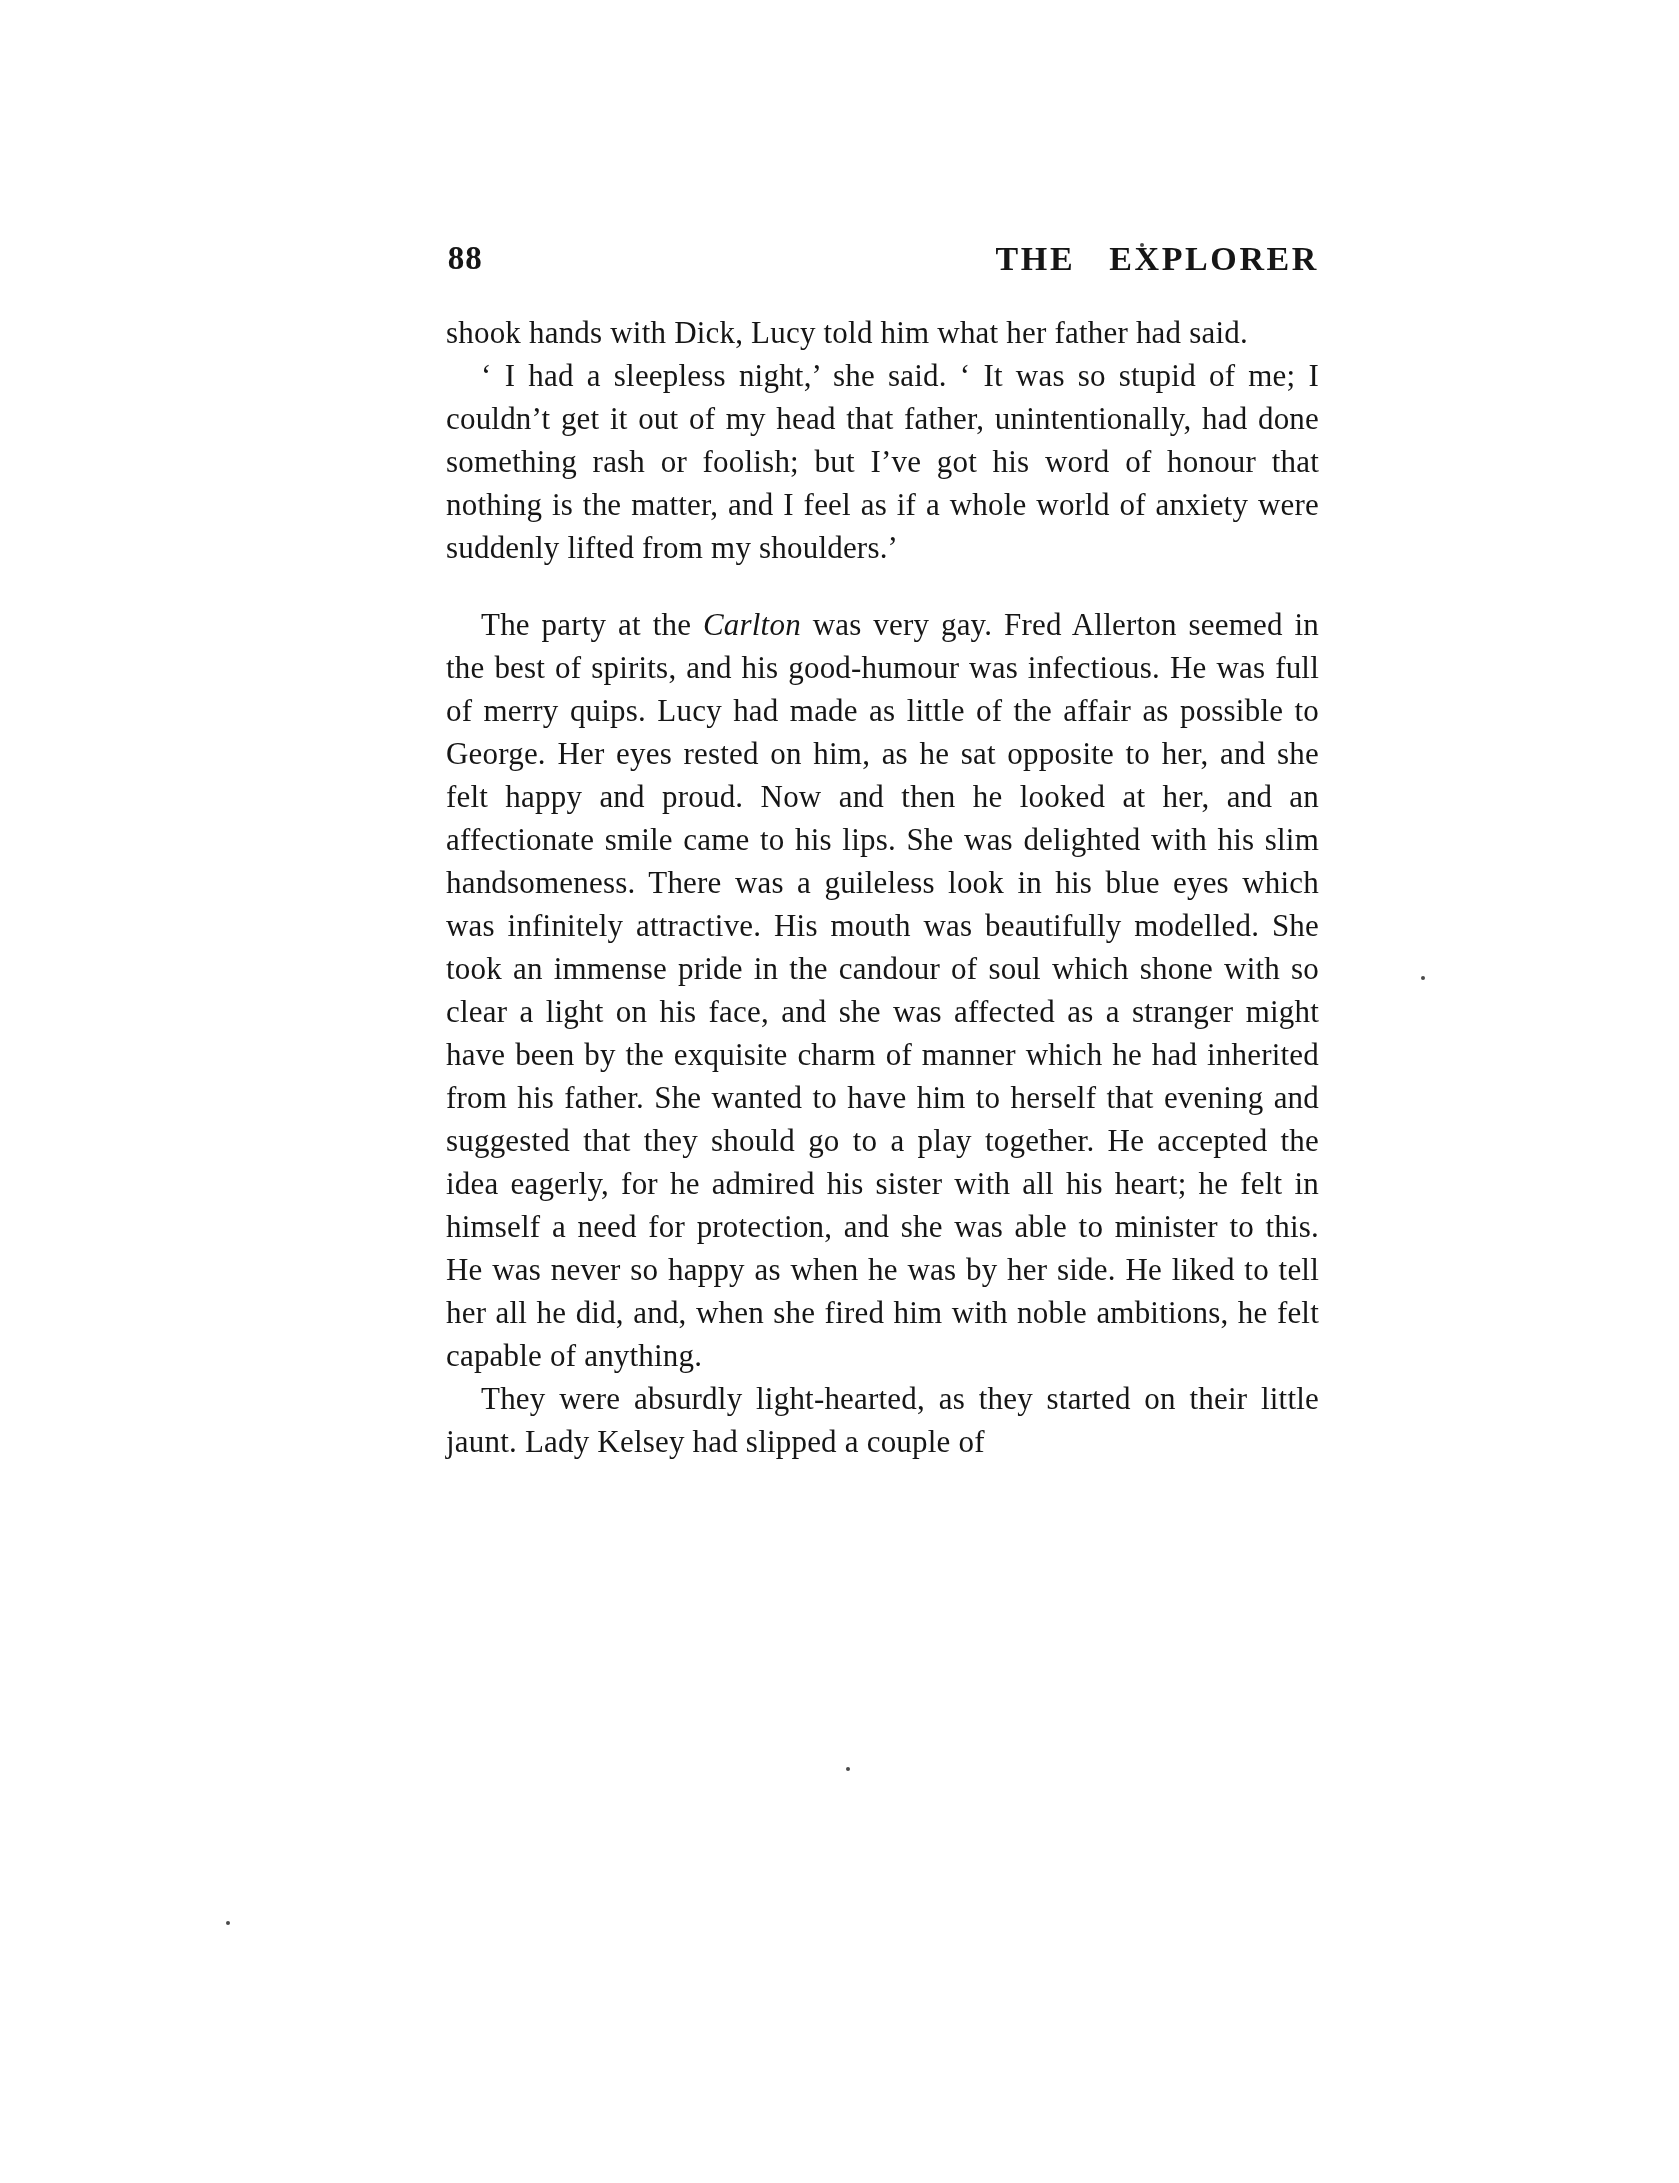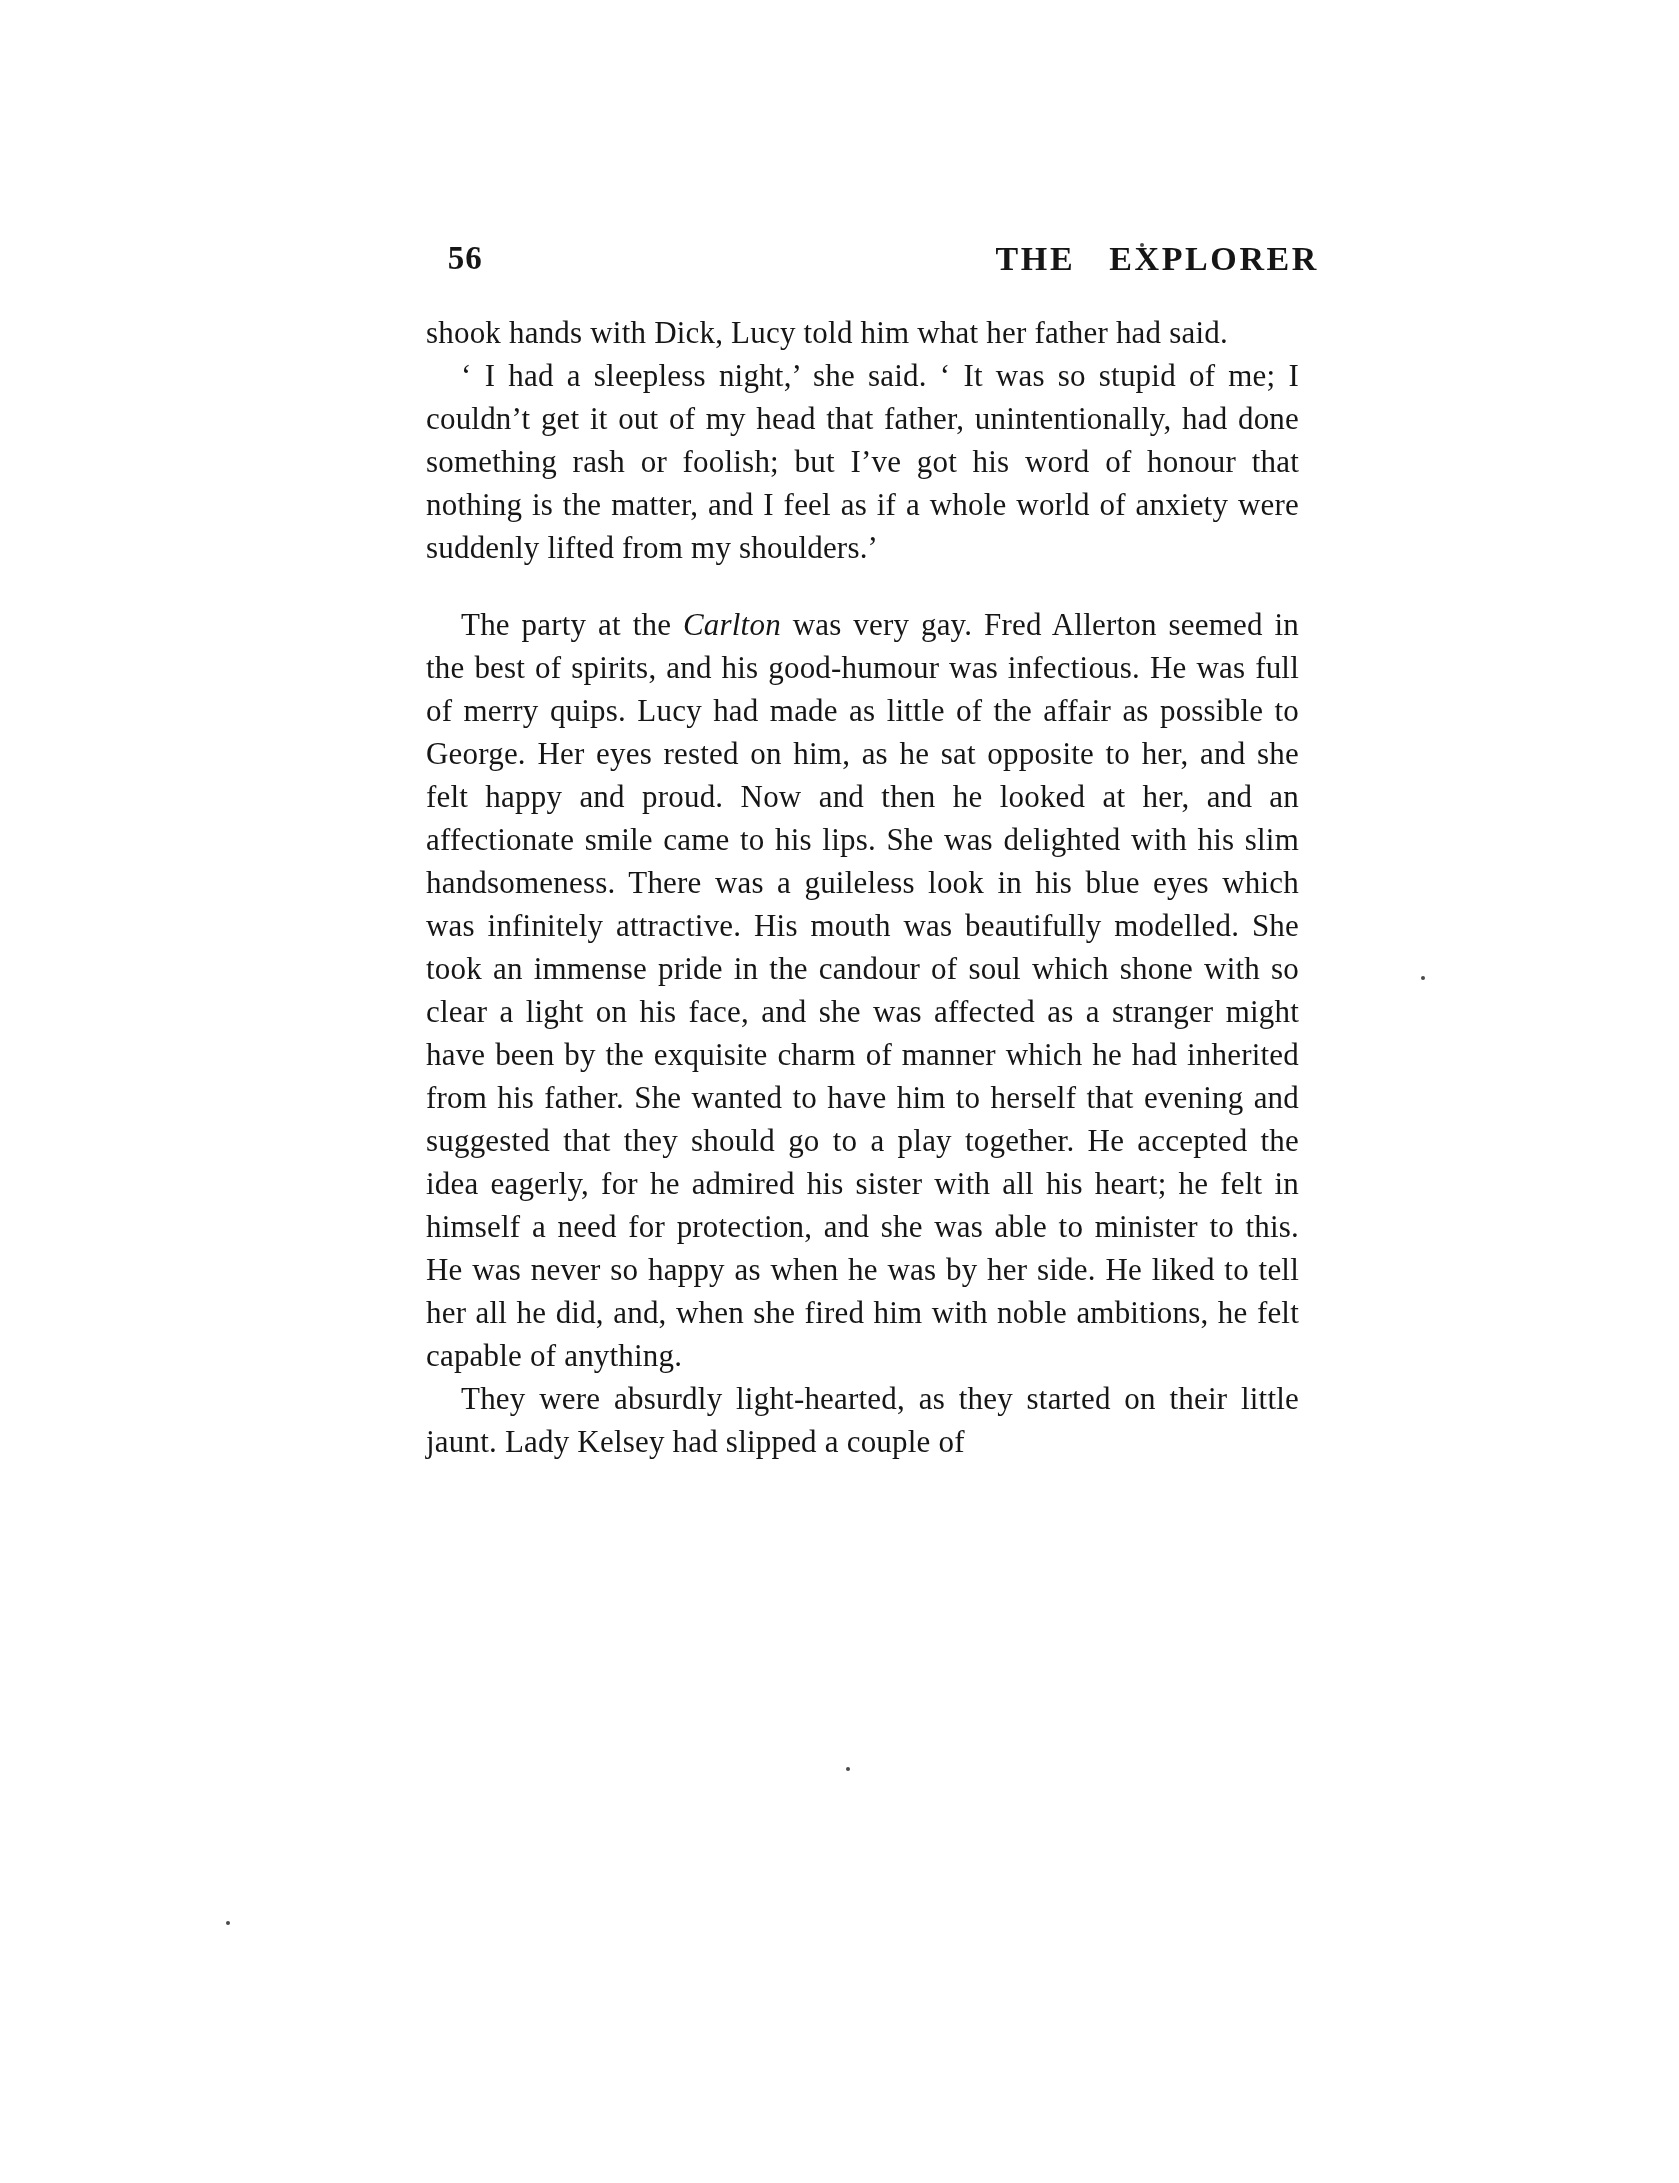--- a/index.html
+++ b/index.html
@@ -34,21 +34,21 @@
   .title {
     display: block;
     text-align: right;
     font-size: 34px;
     font-weight: 700;
     letter-spacing: 2.6px;
     word-spacing: 23px;
   }
   .text-block {
     position: absolute;
-    left: 426px;
+    left: 446px;
     top: 311px;
     width: 873px;
     font-size: 31px;
     line-height: 43px;
     text-align: justify;
     letter-spacing: 0.2px;
   }
   .para {
     margin: 0;
     text-indent: 35px;
@@ -68,21 +68,21 @@
     height: 4.4px;
     border-radius: 50%;
     background: #4a4a4a;
   }
 </style>
 </head>
 <body>
 
 <div class="page">
   <div class="header">
-    <span class="pagenum">56</span>
+    <span class="pagenum">88</span>
     <span class="title">THE EXPLORER</span>
   </div>
 
   <div class="text-block" id="text-block">
       <p class="para noindent"><span>shook hands with Dick, Lucy told him what her father had said.</span></p>
       <p class="para"><span>‘ I had a sleepless night,’ she said.  ‘ It was so stupid of me;  I couldn’t get it out of my head that father, unintentionally, had done something rash or foolish; but I’ve got his word of honour that nothing is the matter, and I feel as if a whole world of anxiety were suddenly lifted from my shoulders.’</span></p>
       <p class="para gap"><span>The party at the </span><i>Carlton</i><span> was very gay.  Fred Allerton seemed in the best of spirits, and his good-humour was infectious.  He was full of merry quips.  Lucy had made as little of the affair as possible to George. Her eyes rested on him, as he sat opposite to her, and she felt happy and proud.  Now and then he looked at her, and an affectionate smile came to his lips.  She was delighted with his slim handsomeness.  There was a guileless look in his blue eyes which was infinitely attractive.  His mouth was beautifully modelled.  She took an immense pride in the candour of soul which shone with so clear a light on his face, and she was affected as a stranger might have been by the exquisite charm of manner which he had inherited from his father.  She wanted to have him to herself that evening and suggested that they should go to a play together.  He accepted the idea eagerly, for he admired his sister with all his heart;  he felt in himself a need for protection, and she was able to minister to this. He was never so happy as when he was by her side.  He liked to tell her all he did, and, when she fired him with noble ambitions, he felt capable of anything.</span></p>
       <p class="para"><span>They were absurdly light-hearted, as they started on their little jaunt.  Lady Kelsey had slipped a couple of</span></p>
     </div>
 

